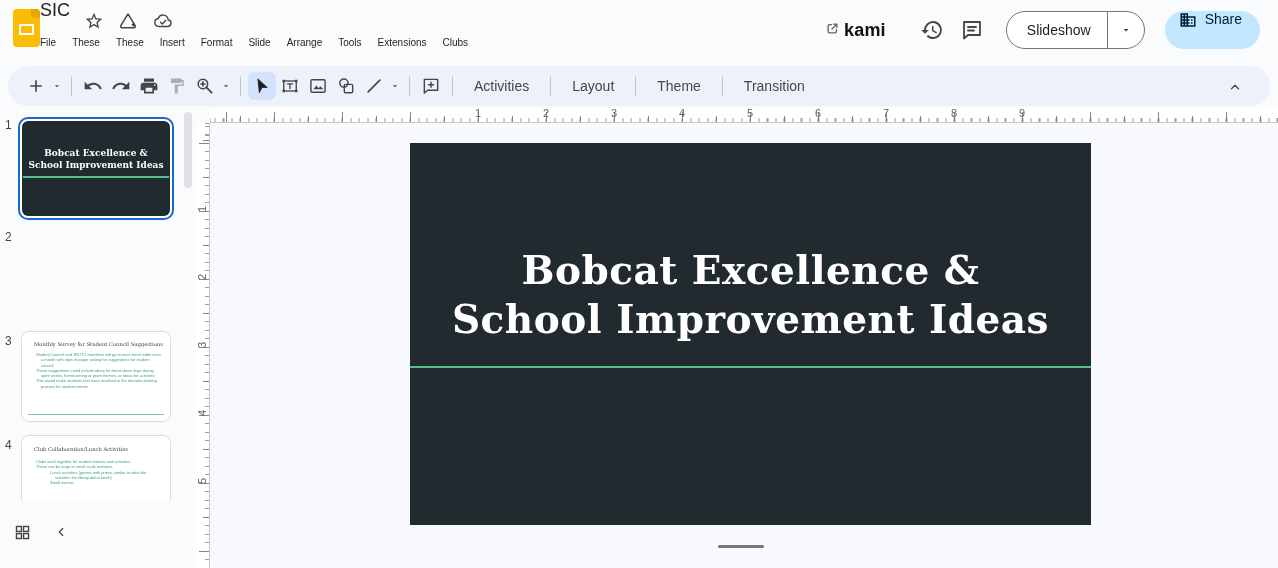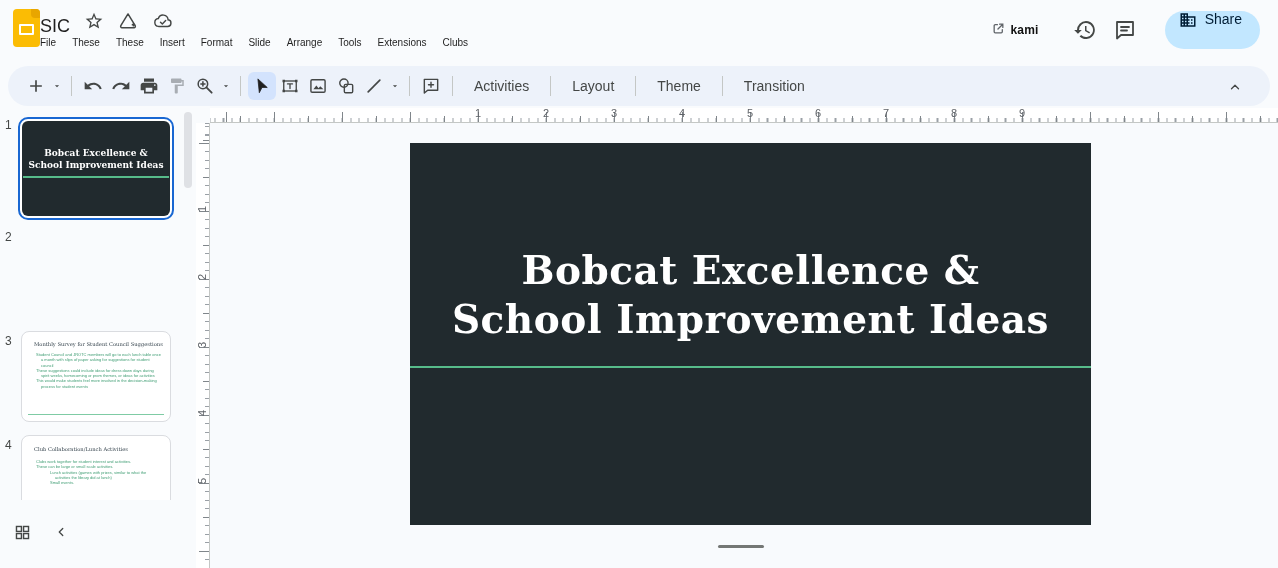--- a/index.html
+++ b/index.html
@@ -3,29 +3,29 @@
 <meta charset="utf-8">
 <style>
   * { margin:0; padding:0; box-sizing:border-box; }
   html,body { width:1278px; height:568px; font-family:"Liberation Sans",sans-serif; background:#f9fbfd; overflow:hidden; }
   #app { position:relative; width:1278px; height:568px; background:#f9fbfd; }
 
   
   .slides-logo { position:absolute; left:13px; top:9px; width:27px; height:38px; background:#fbbc04; border-radius:4px; }
   .slides-logo .fold { position:absolute; right:0; top:0; width:9px; height:9px; background:#e8a600; border-radius:0 4px 0 4px; }
   .slides-logo .inner { position:absolute; left:6px; top:15px; width:15px; height:11px; border:2.5px solid #fff; border-radius:1px; }
-  .doc-title { position:absolute; left:40px; top:16px; font-size:18px; color:#1f1f1f; }
+  .doc-title { position:absolute; left:40px; top:0; font-size:18px; color:#1f1f1f; }
   .title-icons { position:absolute; left:84px; top:11px; display:flex; gap:14px; align-items:center; }
   .title-icons svg { display:block; }
   .menubar { position:absolute; left:32px; top:33px; display:flex; }
   .menubar .menu-item { font-size:10px; color:#1f1f1f; padding:4px 8px; border-radius:6px; cursor:pointer; }
 
   .header-right { position:absolute; right:18px; top:10px; height:40px; display:flex; align-items:center; }
   .kami { display:flex; align-items:center; gap:5px; margin-right:26px; cursor:pointer; }
-  .kami .kami-label { font-weight:bold; font-size:12px; color:#111; letter-spacing:.2px; }
+  .kami .kami-label { font-weight:bold; font-size:18px; color:#111; letter-spacing:.2px; }
   .hdr-icon { width:40px; height:40px; display:flex; align-items:center; justify-content:center; border-radius:50%; cursor:pointer; }
   .slideshow-btn { display:flex; align-items:center; height:38px; border:1px solid #747775; border-radius:19px; margin-left:14px; background:#fff; overflow:hidden; }
   .slideshow-main { padding:0 16px 0 20px; font-size:14px; color:#1f1f1f; display:flex; align-items:center; height:100%; cursor:pointer; }
   .slideshow-caret { width:37px; height:100%; display:flex; align-items:center; justify-content:center; border-left:1px solid #747775; cursor:pointer; }
   .share-btn { display:flex; gap:8px; height:38px; padding:0 18px 0 14px; margin-left:20px; background:#c2e7ff; border-radius:19px; cursor:pointer; }
   .share-btn .share-label { font-size:14px; font-weight:500; color:#001d35; }
 
   
   .toolbar { position:absolute; left:8px; top:66px; width:1262px; height:40px; background:#edf2fa; border-radius:20px; display:flex; align-items:center; padding:0 14px; }
   .tb-btn { width:28px; height:28px; display:flex; align-items:center; justify-content:center; border-radius:6px; cursor:pointer; flex:none; }
@@ -129,20 +129,30 @@
     <div class="hdr-icon">
       <svg width="24" height="24" viewBox="0 0 24 24">
           <path fill="#444746" d="M13 3a9 9 0 0 0-9 9H1.2l3.7 3.7.1.1L8.8 12H6a7 7 0 1 1 2.1 5l-1.5 1.5A9 9 0 1 0 13 3zm-1 5v5l4.3 2.5.7-1.2-3.5-2.1V8H12z"></path>
         </svg>
     </div>
     <div class="hdr-icon">
       <svg width="24" height="24" viewBox="0 0 24 24" fill="none" stroke="#444746" stroke-width="1.8">
           <path d="M4 4h16v13H8l-4 3.5V4z" stroke-linejoin="round"></path>
           <path d="M8 9h8M8 12.5h6" stroke-linecap="round"></path>
         </svg>
+    </div>
+    <div class="slideshow-btn">
+      <div class="slideshow-main">
+        <span>Slideshow</span>
+      </div>
+      <div class="slideshow-caret">
+        <svg width="12" height="12" viewBox="0 0 24 24">
+            <path fill="#444746" d="M7 10l5 5 5-5z"></path>
+          </svg>
+      </div>
     </div>
     <div class="share-btn">
       <span>
         <svg width="18" height="18" viewBox="0 0 24 24">
             <path fill="#001d35" d="M12 7V3H2v18h20V7H12zM6 19H4v-2h2v2zm0-4H4v-2h2v2zm0-4H4V9h2v2zm0-4H4V5h2v2zm4 12H8v-2h2v2zm0-4H8v-2h2v2zm0-4H8V9h2v2zm0-4H8V5h2v2zm10 12h-8v-2h2v-2h-2v-2h2v-2h-2V9h8v10zm-2-8h-2v2h2v-2zm0 4h-2v2h2v-2z"></path>
           </svg>
       </span>
       <span class="share-label">Share</span>
     </div>
   </div>

